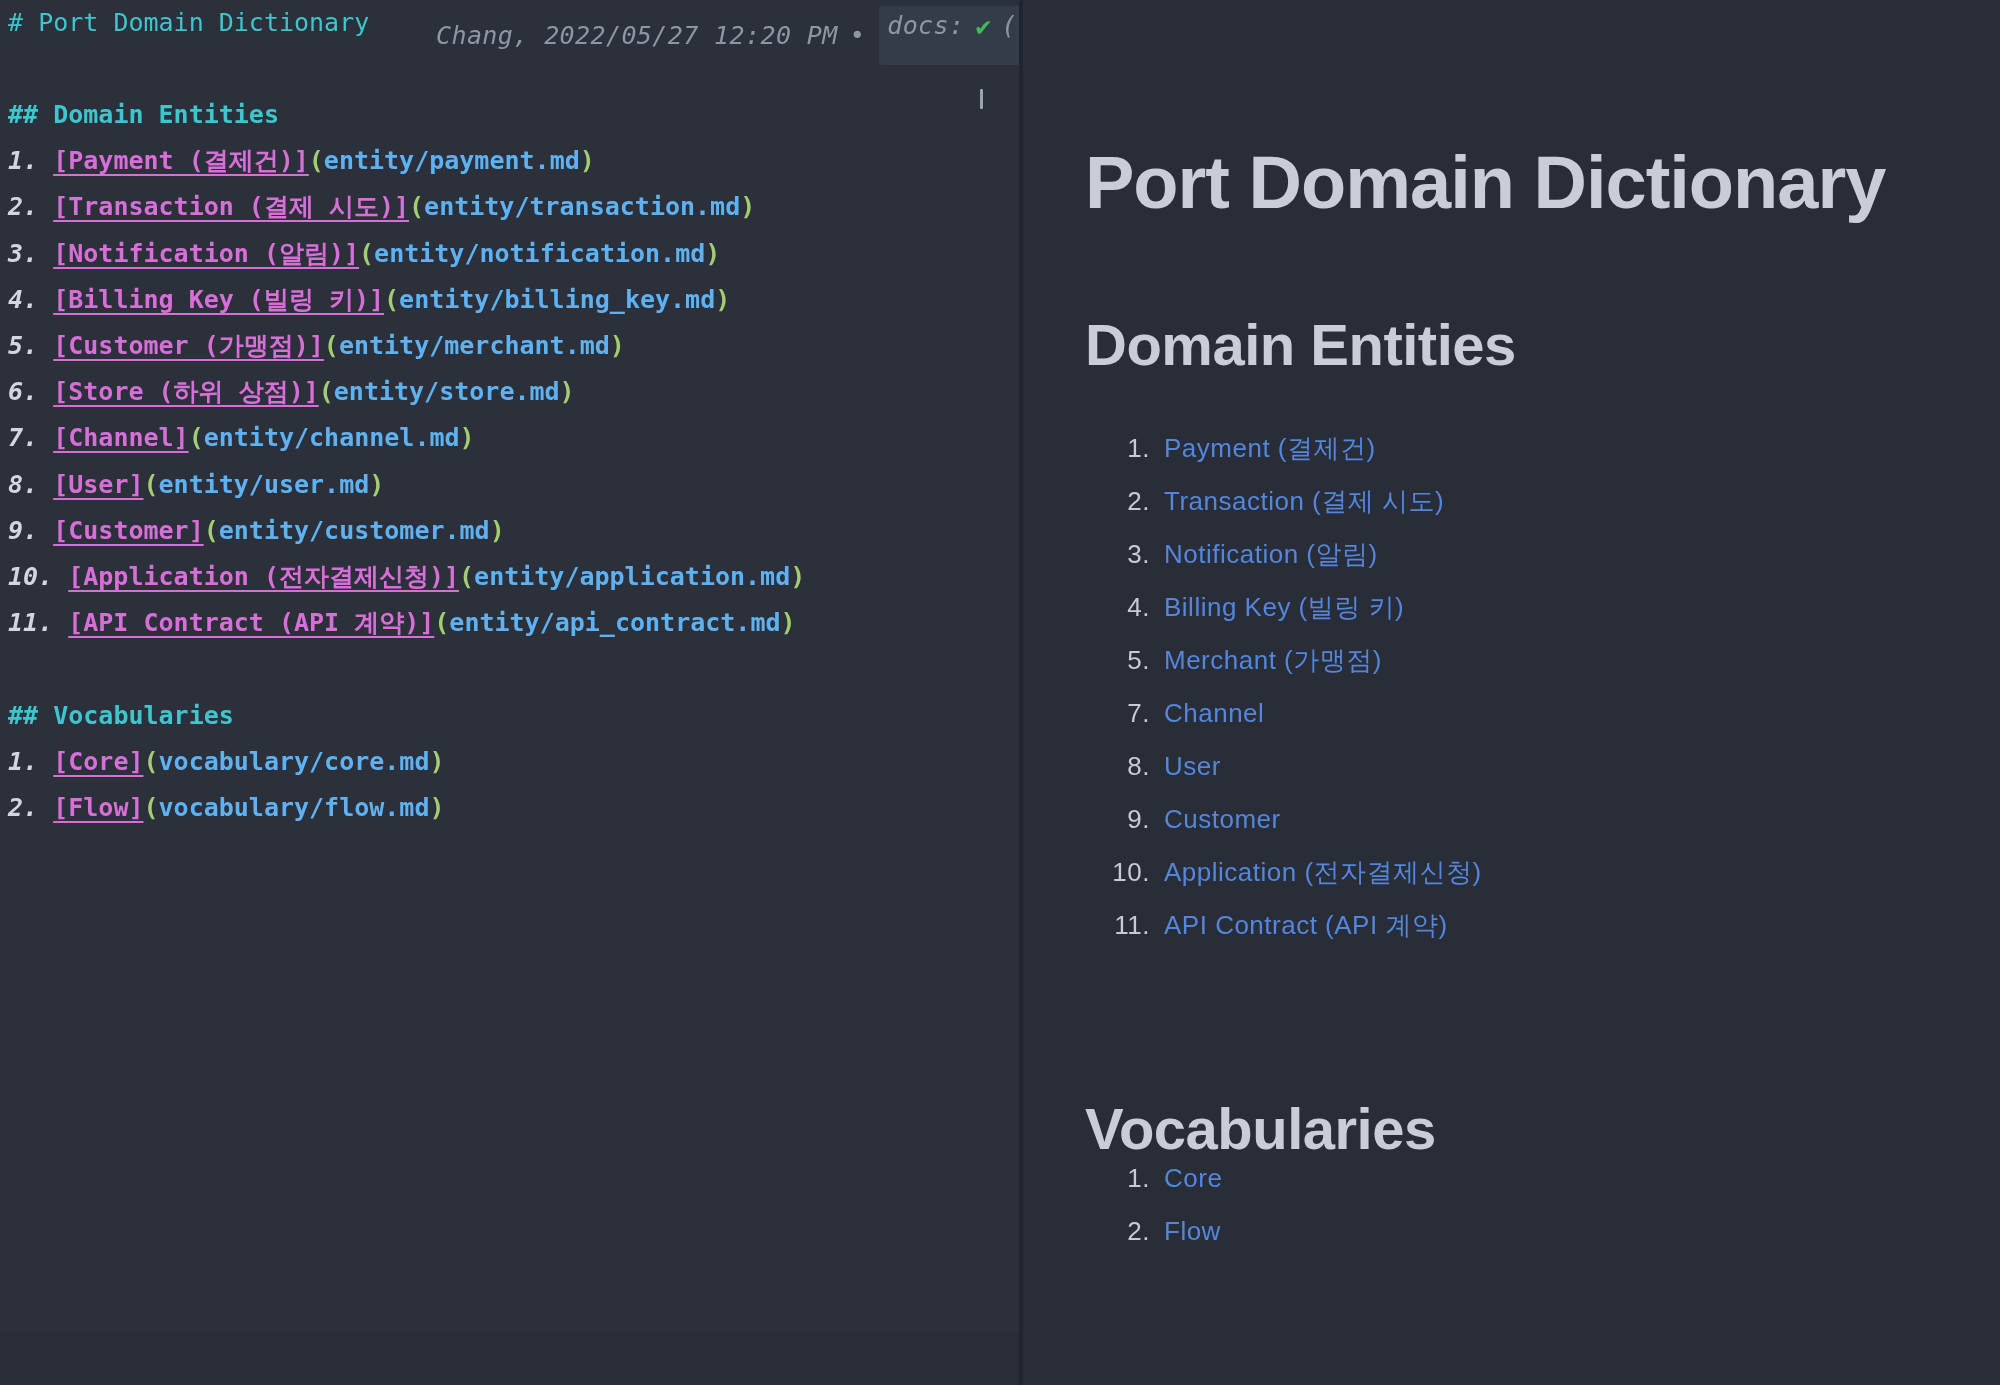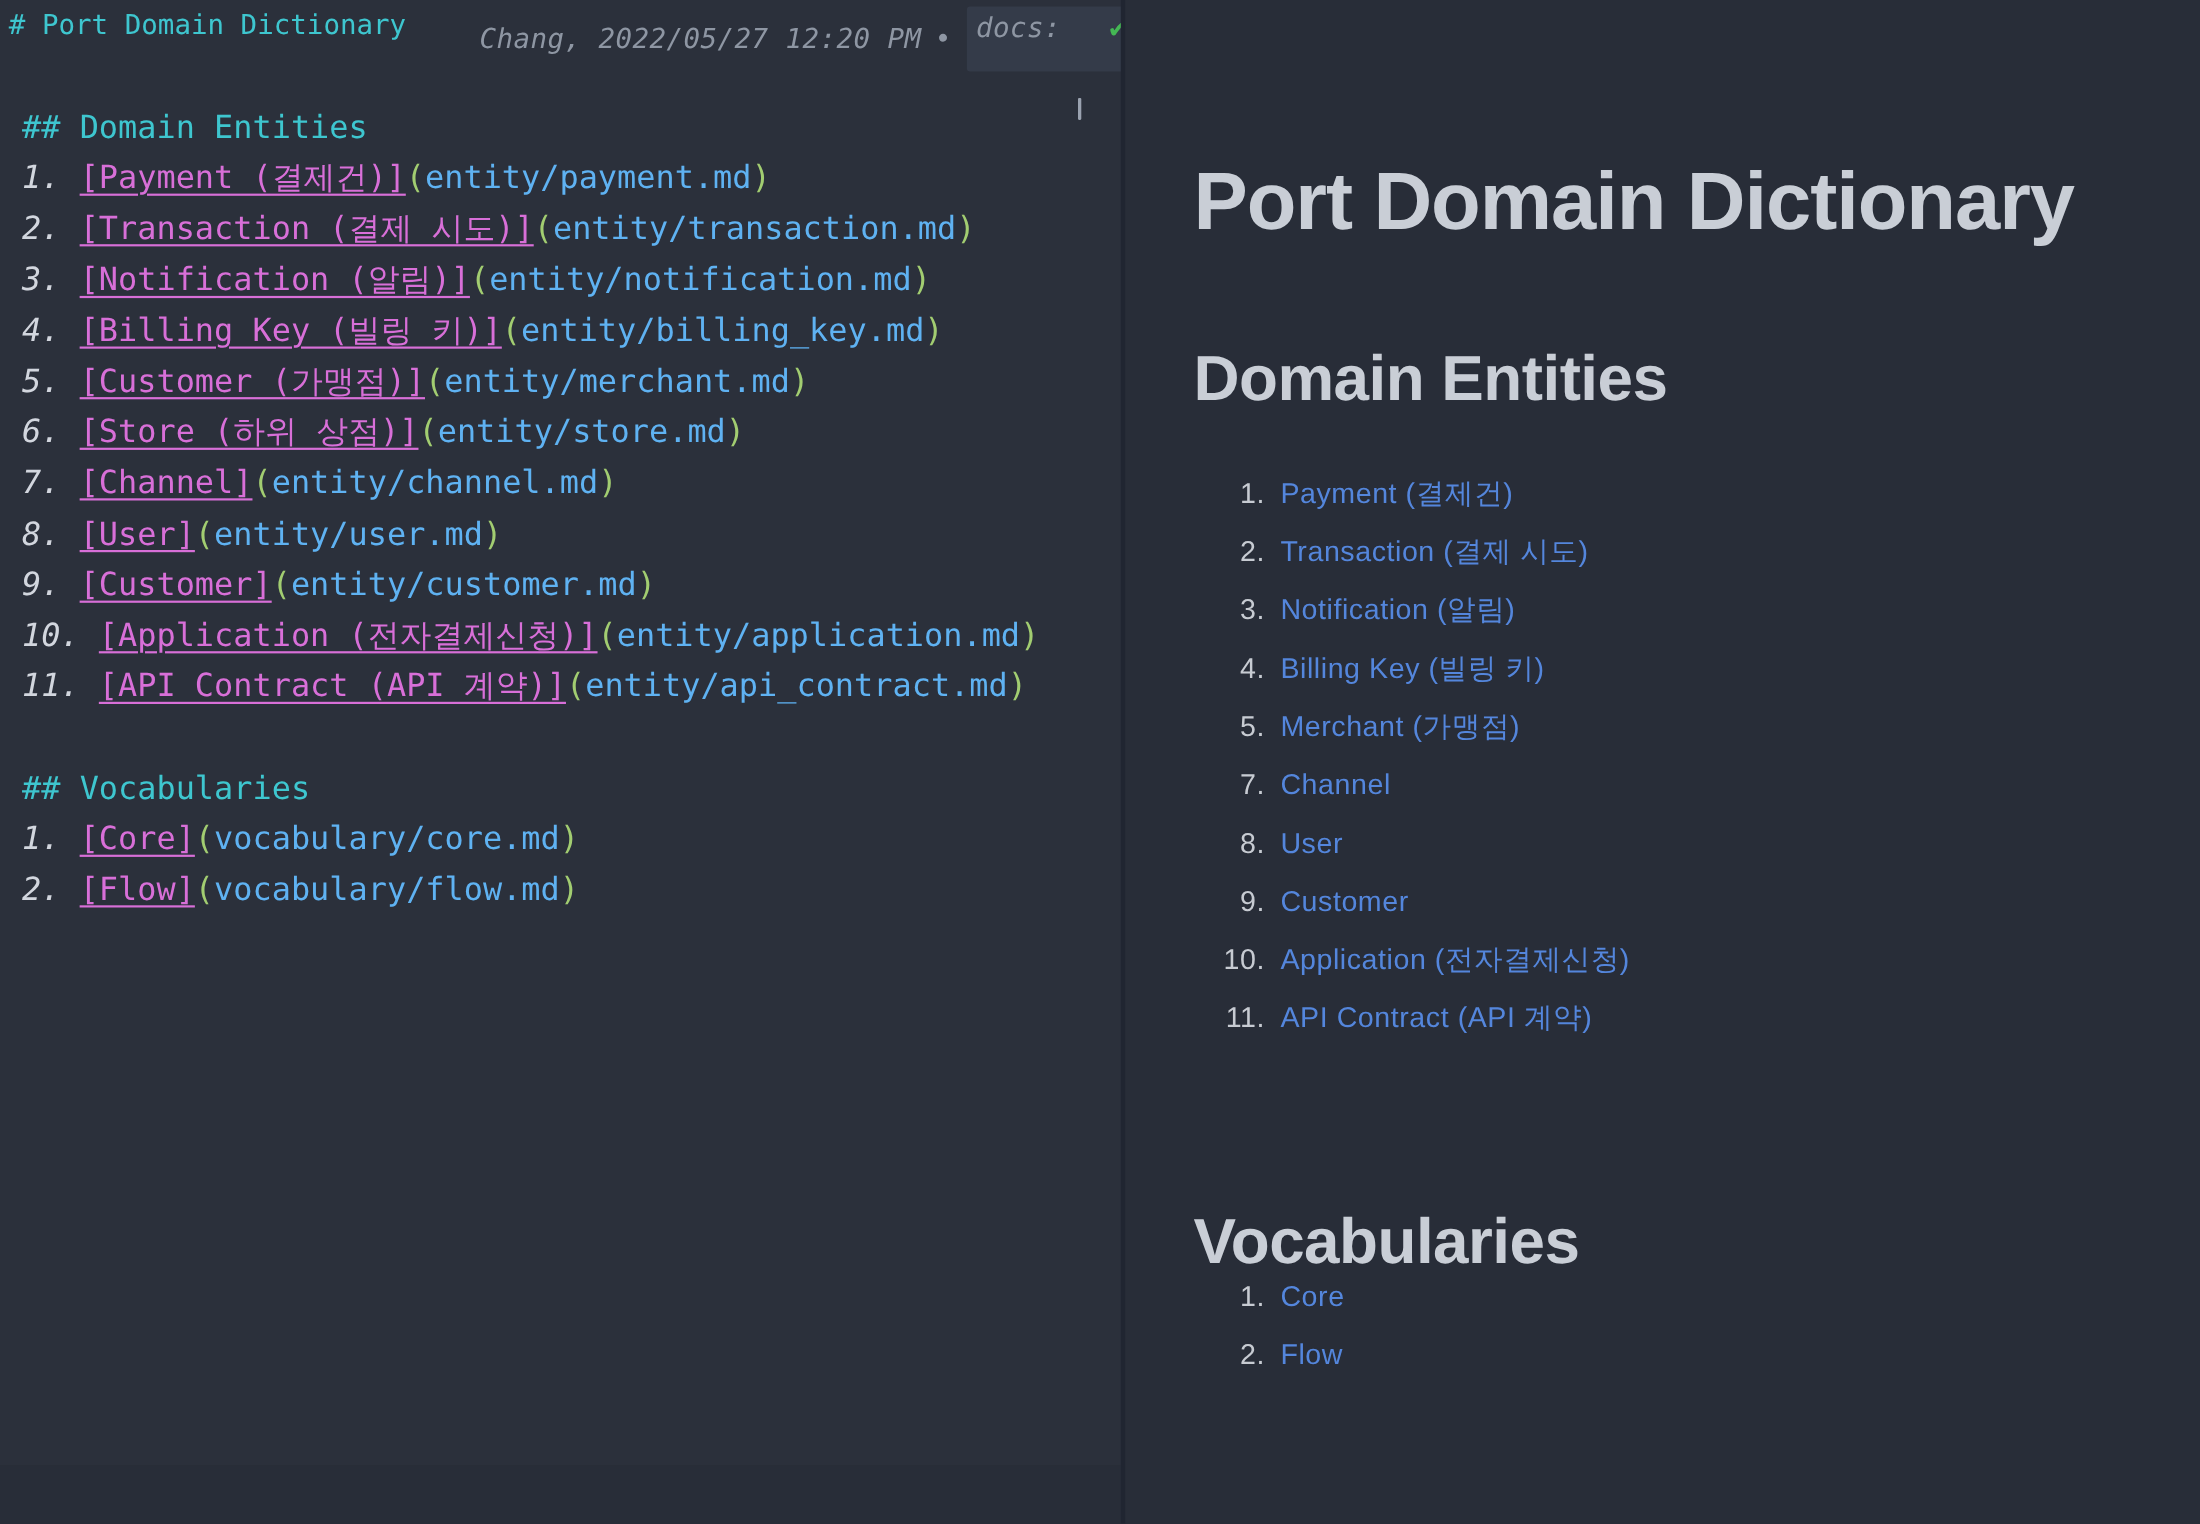--- a/index.html
+++ b/index.html
@@ -30,36 +30,35 @@
     font-style: italic;
     display: inline-flex; align-items: center;
     letter-spacing: 0.4px;
   }
   .meta .bullet { margin: 0 12px; }
   .chip {
     display: inline-flex; align-items: center;
     background: var(--chip-bg, #343b49);
     padding: 3px 8px 22px 8px; border-radius: 3px;
     margin-left: 2px;
-    gap: 33px;
   }
   .chip .check {
     color: var(--check-green, #44b854);
     font-style: normal; font-weight: bold;
     margin-left: 11px; font-size: 26px;
   }
   .chip .trail { margin-left: 10px; }
   .caret {
     position: absolute; left: 980px; top: 89px;
     width: 3px; height: 20px; border-radius: 1px;
     background: var(--caret, #9aa2b0);
   }
   .src-body {
-    position: absolute; left: 20px; top: 92px;
-    font-size: 29px; line-height: 46.2px; white-space: nowrap;
+    position: absolute; left: 8px; top: 92px;
+    font-size: 25px; line-height: 46.2px; white-space: nowrap; font-weight: bold;
   }
   .src-h2 { color: var(--teal, #3ec6cf); }
   .src-blank { height: 46.2px; }
   .src-num { color: var(--num-white, #d2d6de); font-style: italic; }
   .src-mdlink {
     color: var(--magenta, #d86fd8);
     text-decoration: underline;
     text-decoration-thickness: 2px;
     text-underline-offset: 5px;
   }

